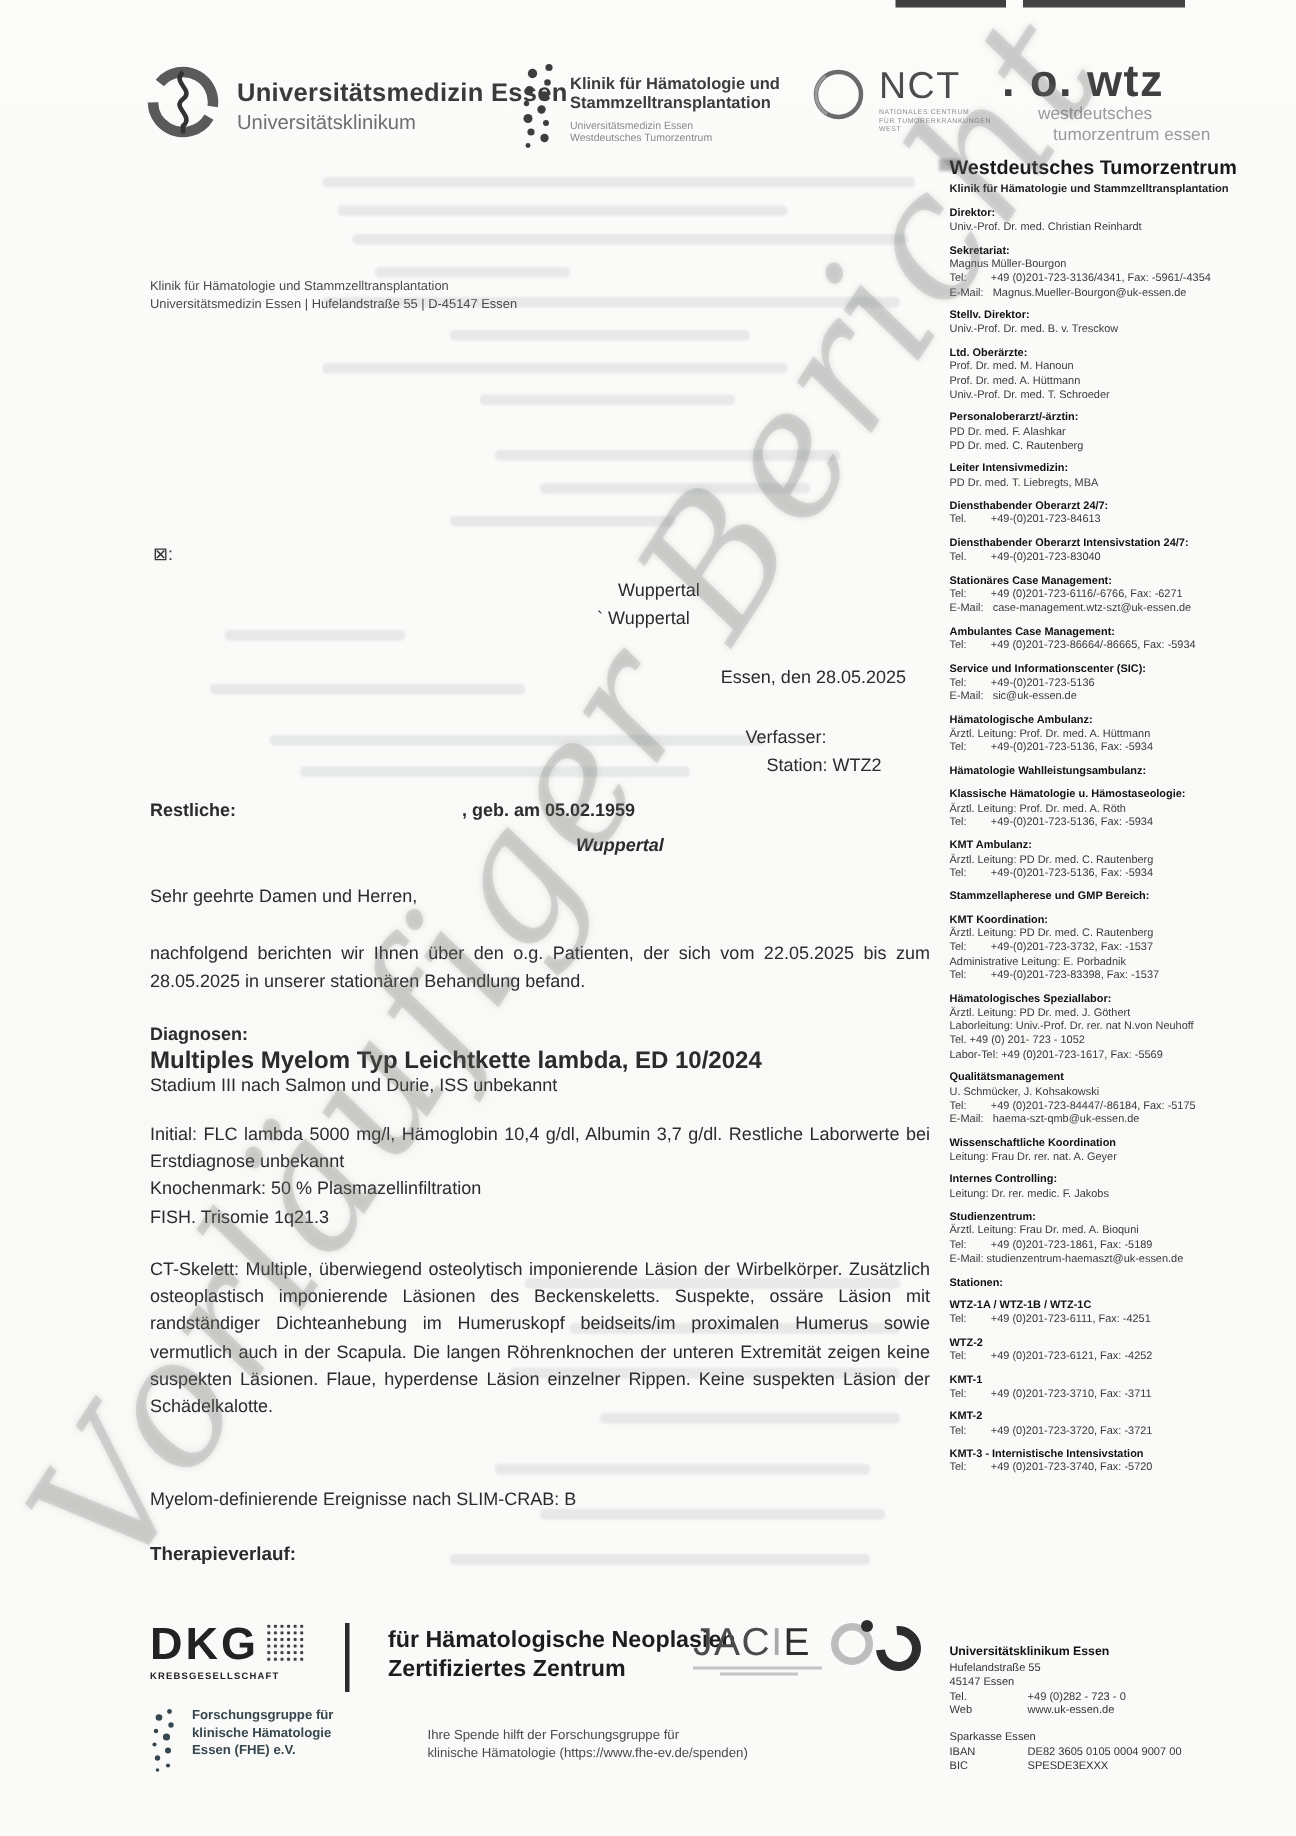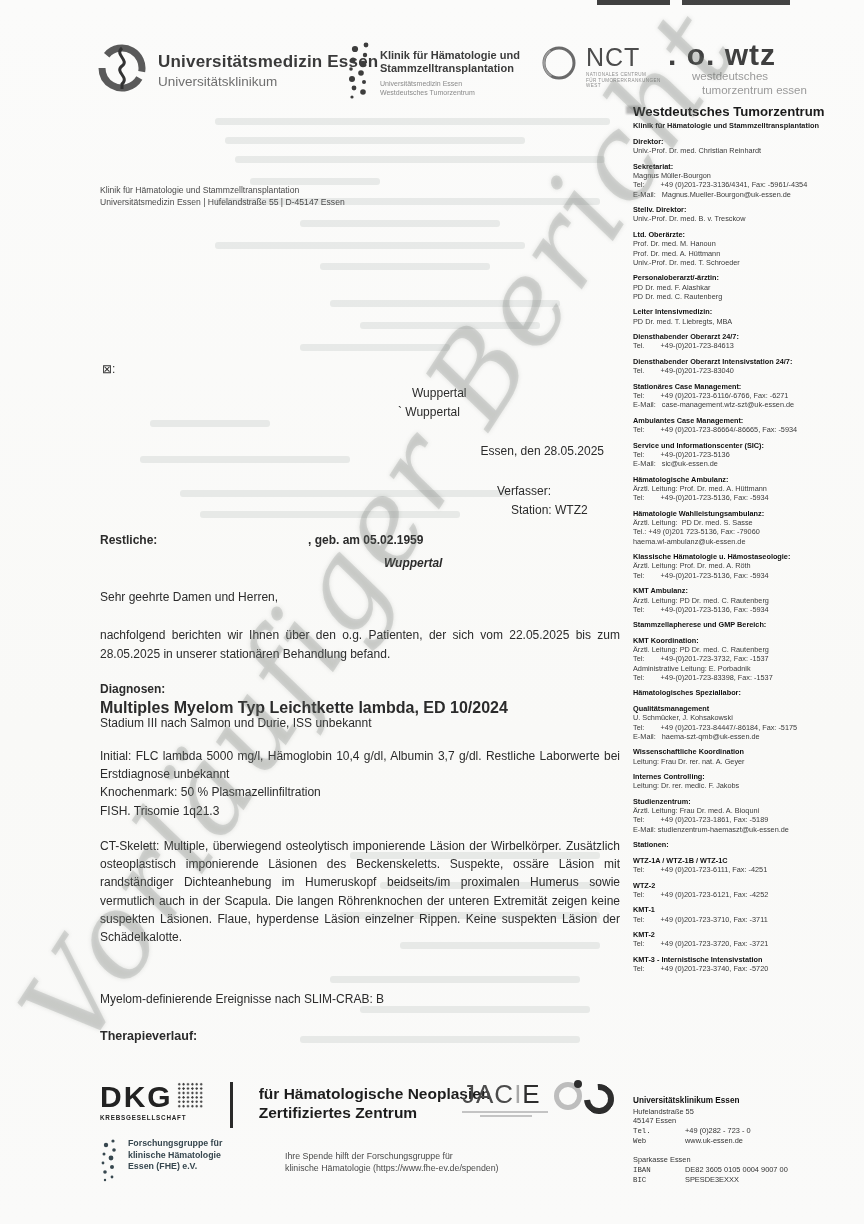--- a/index.html
+++ b/index.html
@@ -26,21 +26,21 @@
   .sb-title{font-size:13.2px;font-weight:bold;color:#1a1a1a;}
   .sb-subtitle{font-size:7.4px;font-weight:bold;color:#222;margin-top:2px;}
   .sb-blocks{margin-top:7px;}
   .sb-block{margin-bottom:6.2px;font-size:7.3px;line-height:9.3px;}
   .sb-heading{font-weight:bold;color:#101010;white-space:pre-wrap;}
   .sb-line{color:#3a3a3a;white-space:pre-wrap;}
 
   
   .addr{left:633px;top:1096px;width:226px;font-size:7.4px;line-height:9.6px;color:#333;}
   .addr .a-title{font-size:8.2px;font-weight:bold;color:#111;margin-bottom:1px;}
-  .addr .row span.lbl{display:inline-block;width:52px;font-family:Liberation Mono, monospace;}
+  .addr .row span.lbl{display:inline-block;width:52px;}
   .addr .bank{margin-top:8px;}
 
   
   .sender{left:100px;top:185px;font-size:8.6px;color:#4a4a4a;line-height:11.5px;}
   .envelope{left:102px;top:362px;font-size:12px;color:#333;}
   .city1{left:412px;top:386px;font-size:12px;}
   .city2{left:398px;top:405px;font-size:12px;}
   .dateline{left:380px;top:444px;width:224px;text-align:right;font-size:12px;}
   .verfasser{left:497px;top:484px;font-size:12px;}
   .station{left:511px;top:503px;font-size:12px;}
@@ -285,25 +285,20 @@
           <div class="sb-block">
             <div class="sb-heading">Hämatologische Ambulanz:</div>
             <div>
               <div class="sb-line">Ärztl. Leitung: Prof. Dr. med. A. Hüttmann</div>
               <div class="sb-line">Tel:        +49-(0)201-723-5136, Fax: -5934</div>
             </div>
           </div>
 
           <div class="sb-block">
             <div class="sb-heading">Hämatologie Wahlleistungsambulanz:</div>
-            <div>
-              <div class="sb-line">Ärztl. Leitung:  PD Dr. med. S. Sasse</div>
-              <div class="sb-line">Tel.: +49 (0)201 723-5136, Fax: -79060</div>
-              <div class="sb-line">haema.wl-ambulanz@uk-essen.de</div>
-            </div>
           </div>
 
           <div class="sb-block">
             <div class="sb-heading">Klassische Hämatologie u. Hämostaseologie:</div>
             <div>
               <div class="sb-line">Ärztl. Leitung: Prof. Dr. med. A. Röth</div>
               <div class="sb-line">Tel:        +49-(0)201-723-5136, Fax: -5934</div>
             </div>
           </div>
 
@@ -324,20 +319,26 @@
             <div>
               <div class="sb-line">Ärztl. Leitung: PD Dr. med. C. Rautenberg</div>
               <div class="sb-line">Tel:        +49-(0)201-723-3732, Fax: -1537</div>
               <div class="sb-line">Administrative Leitung: E. Porbadnik</div>
               <div class="sb-line">Tel:        +49-(0)201-723-83398, Fax: -1537</div>
             </div>
           </div>
 
           <div class="sb-block">
             <div class="sb-heading">Hämatologisches Speziallabor:</div>
+            <div>
+              <div class="sb-line">Ärztl. Leitung: PD Dr. med. J. Göthert</div>
+              <div class="sb-line">Laborleitung: Univ.-Prof. Dr. rer. nat N.von Neuhoff</div>
+              <div class="sb-line">Tel. +49 (0) 201- 723 - 1052</div>
+              <div class="sb-line">Labor-Tel: +49 (0)201-723-1617, Fax: -5569</div>
+            </div>
           </div>
 
           <div class="sb-block">
             <div class="sb-heading">Qualitätsmanagement</div>
             <div>
               <div class="sb-line">U. Schmücker, J. Kohsakowski</div>
               <div class="sb-line">Tel:        +49 (0)201-723-84447/-86184, Fax: -5175</div>
               <div class="sb-line">E-Mail:   haema-szt-qmb@uk-essen.de</div>
             </div>
           </div>

